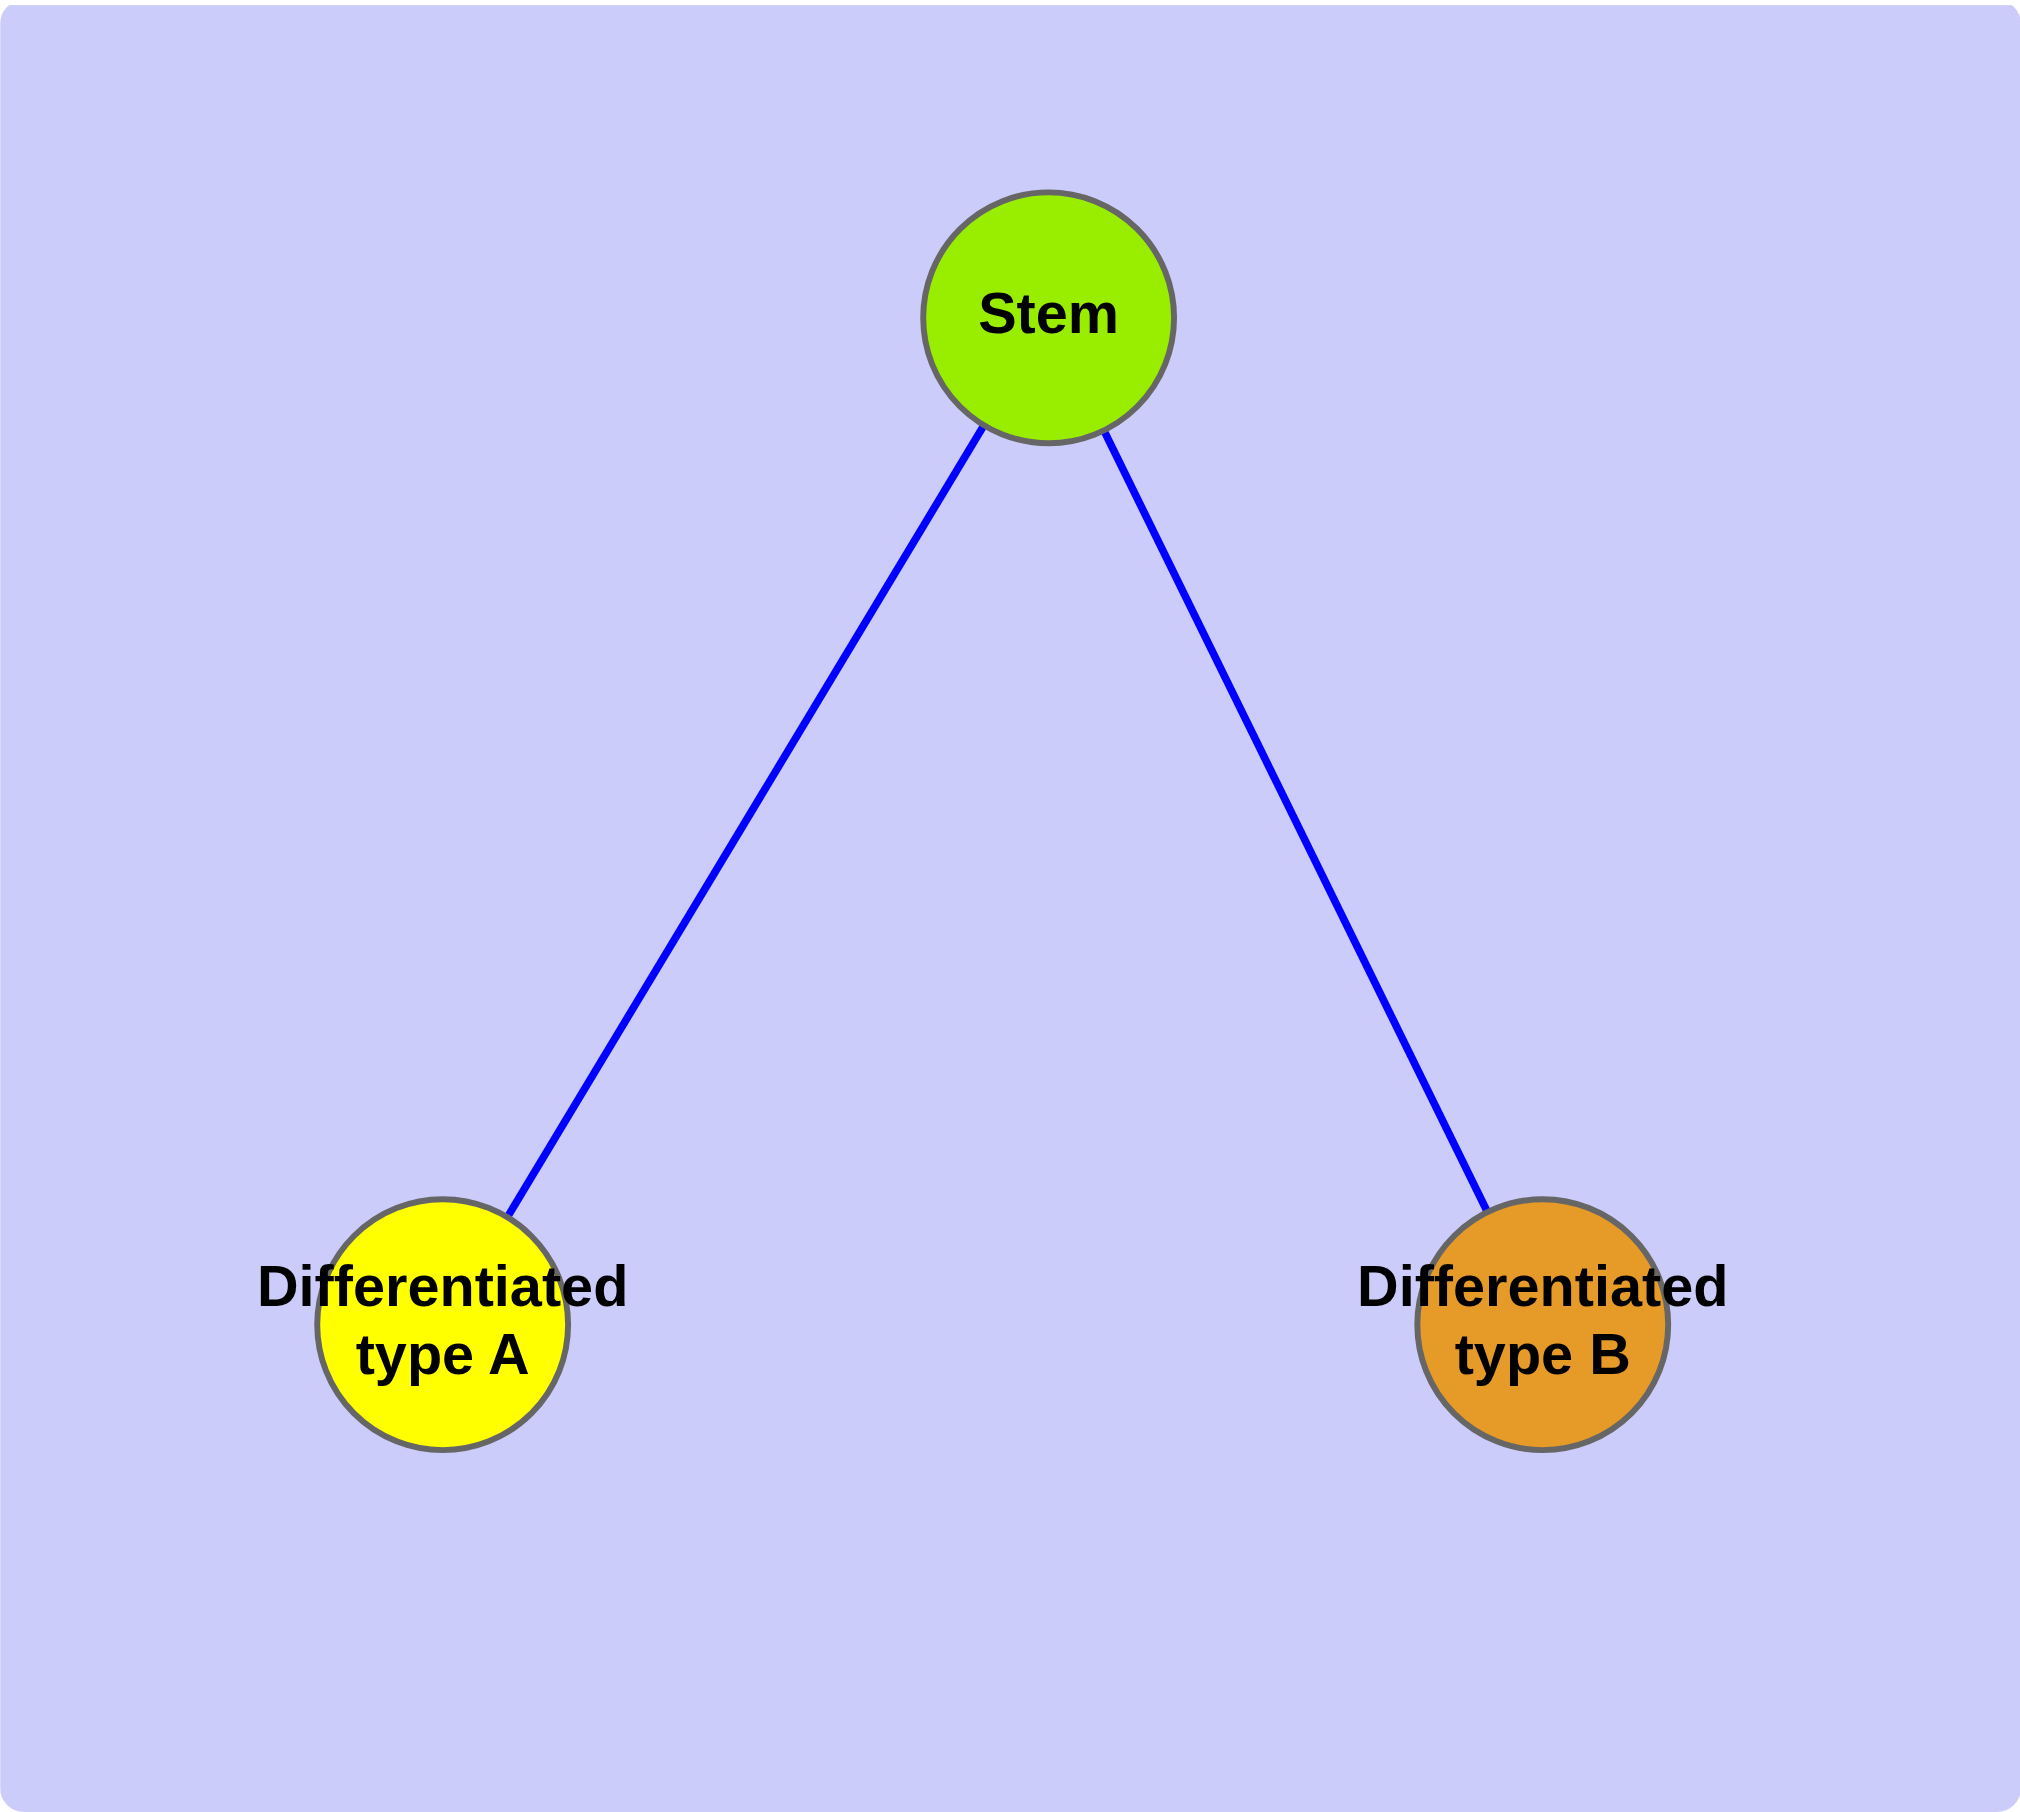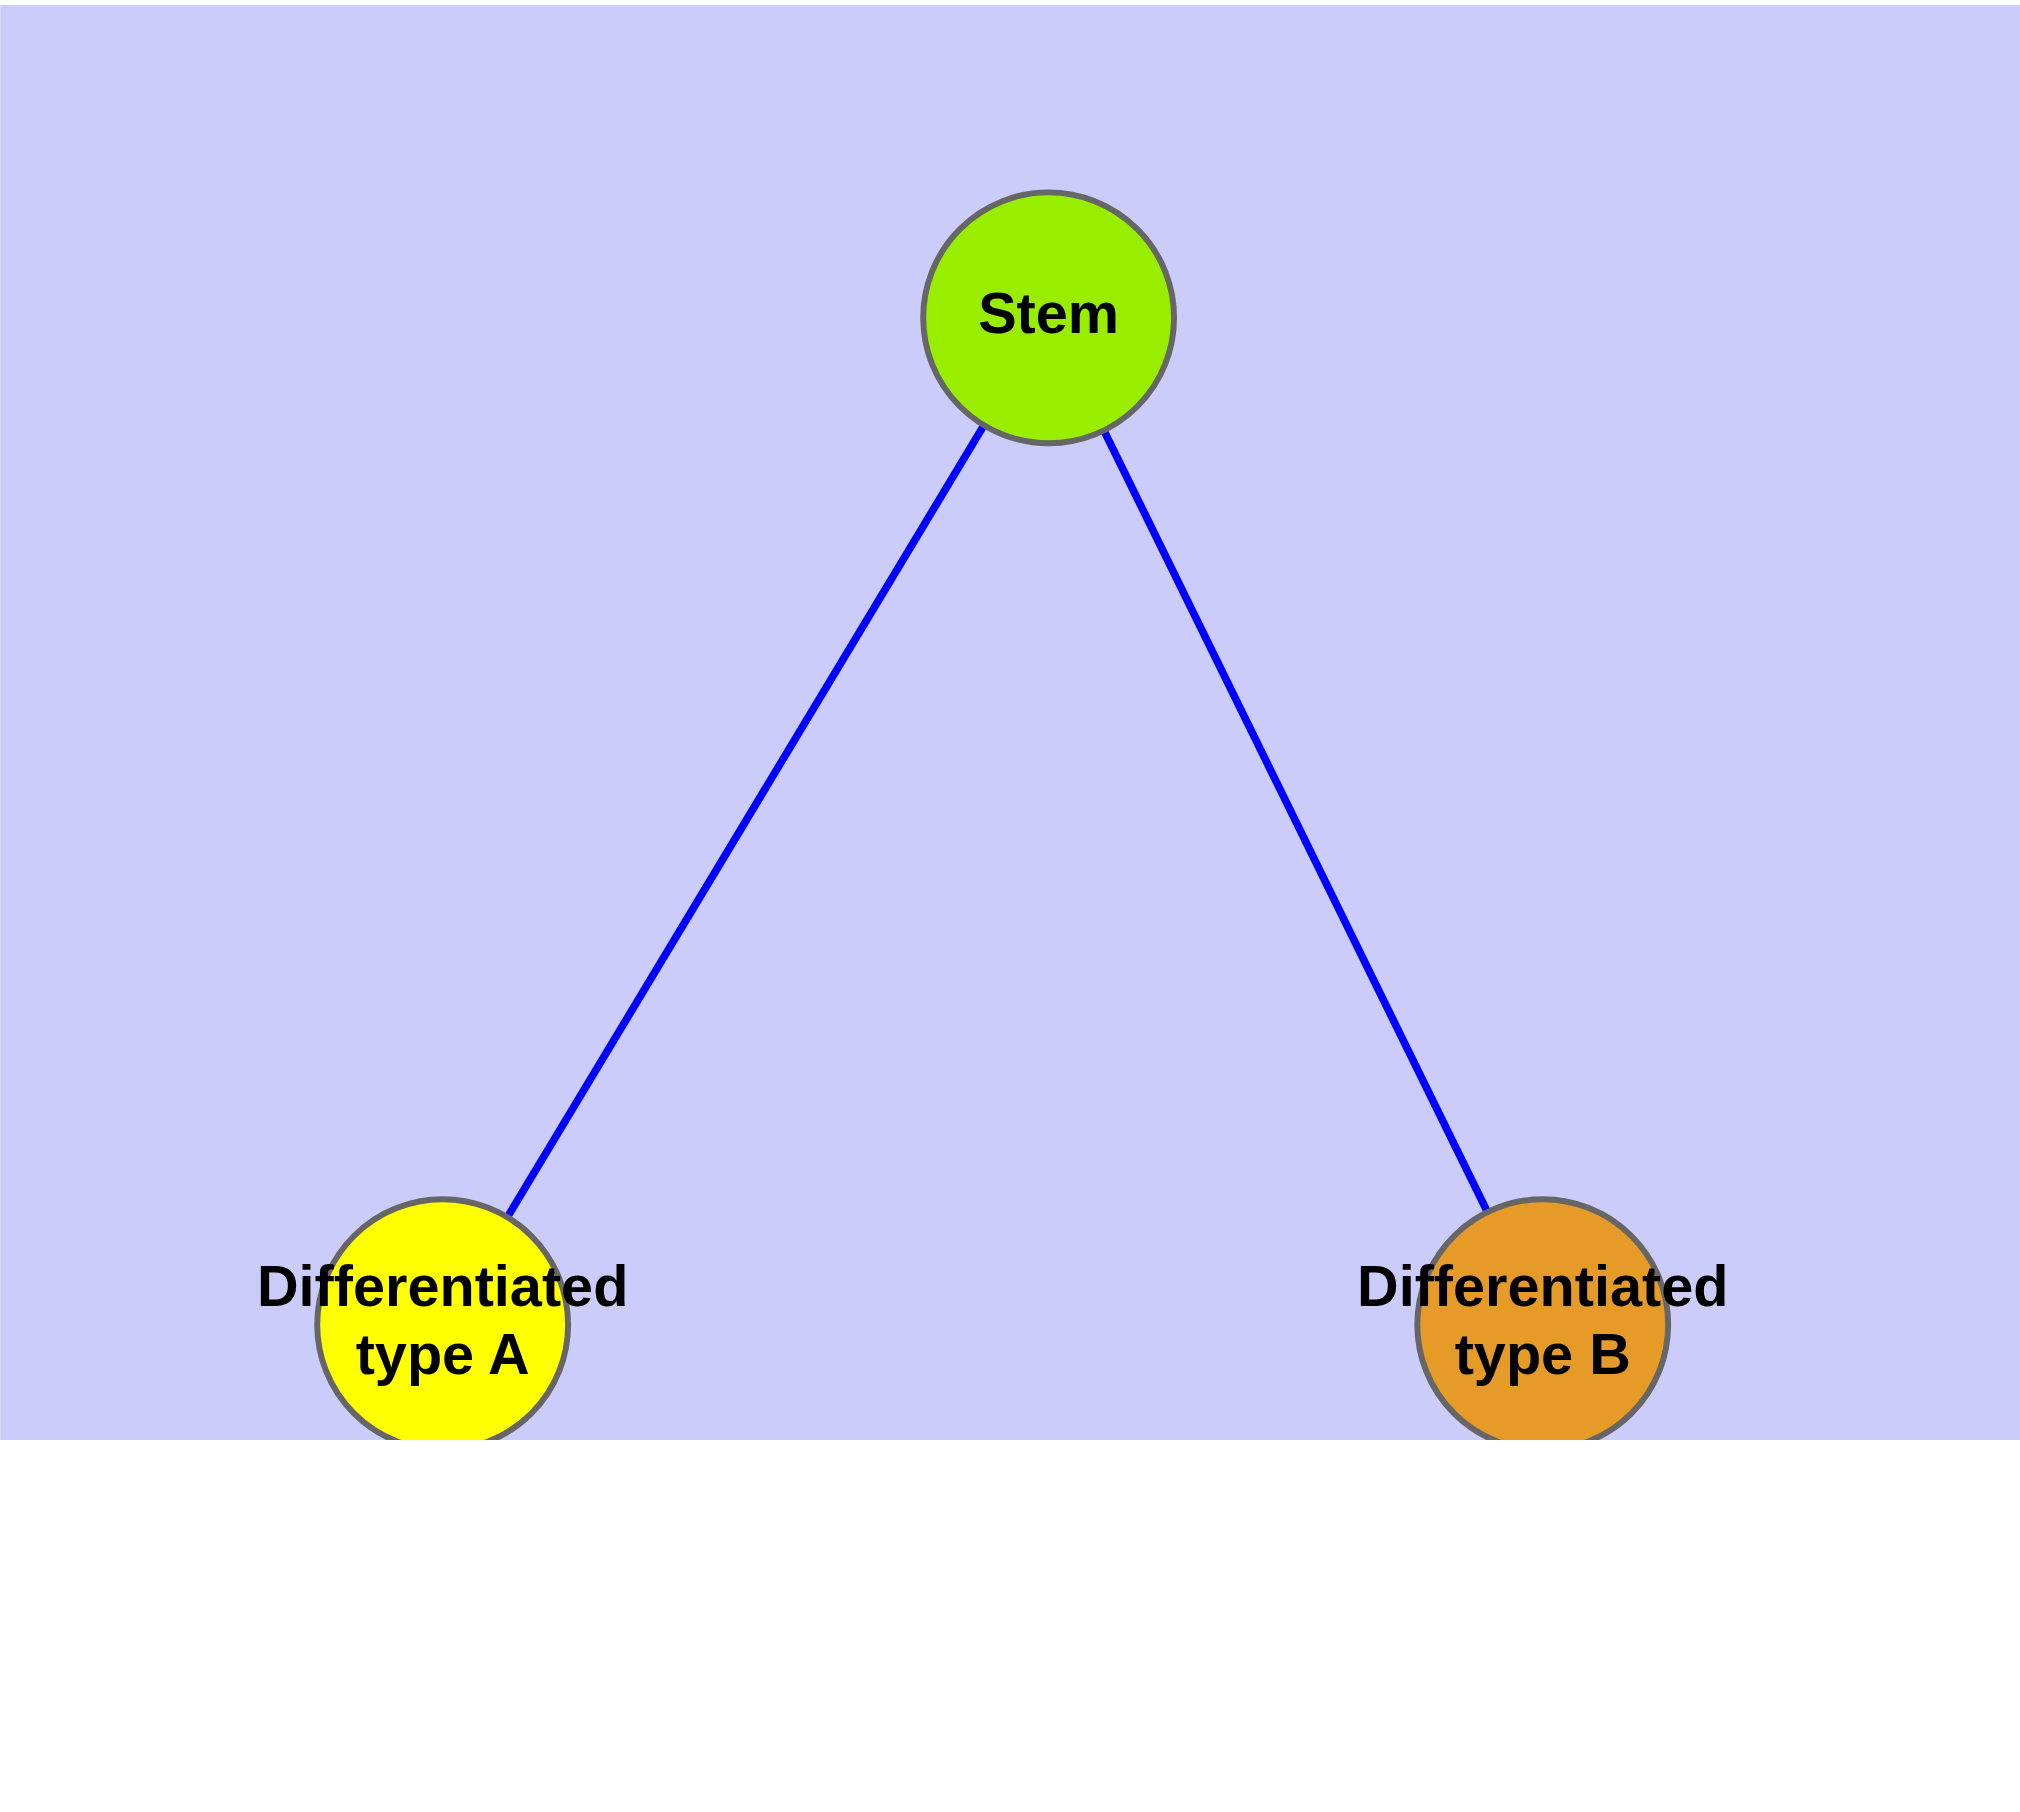--- a/index.html
+++ b/index.html
@@ -6,23 +6,24 @@
     margin: 0;
     padding: 0;
     background: #ffffff;
   }
   body {
     font-family: "Liberation Sans", sans-serif;
   }
   #canvas {
     position: relative;
     width: 2021px;
-    height: 1440px;
+    height: 1812px;
     overflow: hidden;
     background: #ffffff;
+    border-radius: 24px;
   }
   #graph-svg {
     position: absolute;
     top: 0;
     left: 0;
     width: 2021px;
     height: 1812px;
     display: block;
   }
   .node-label {

